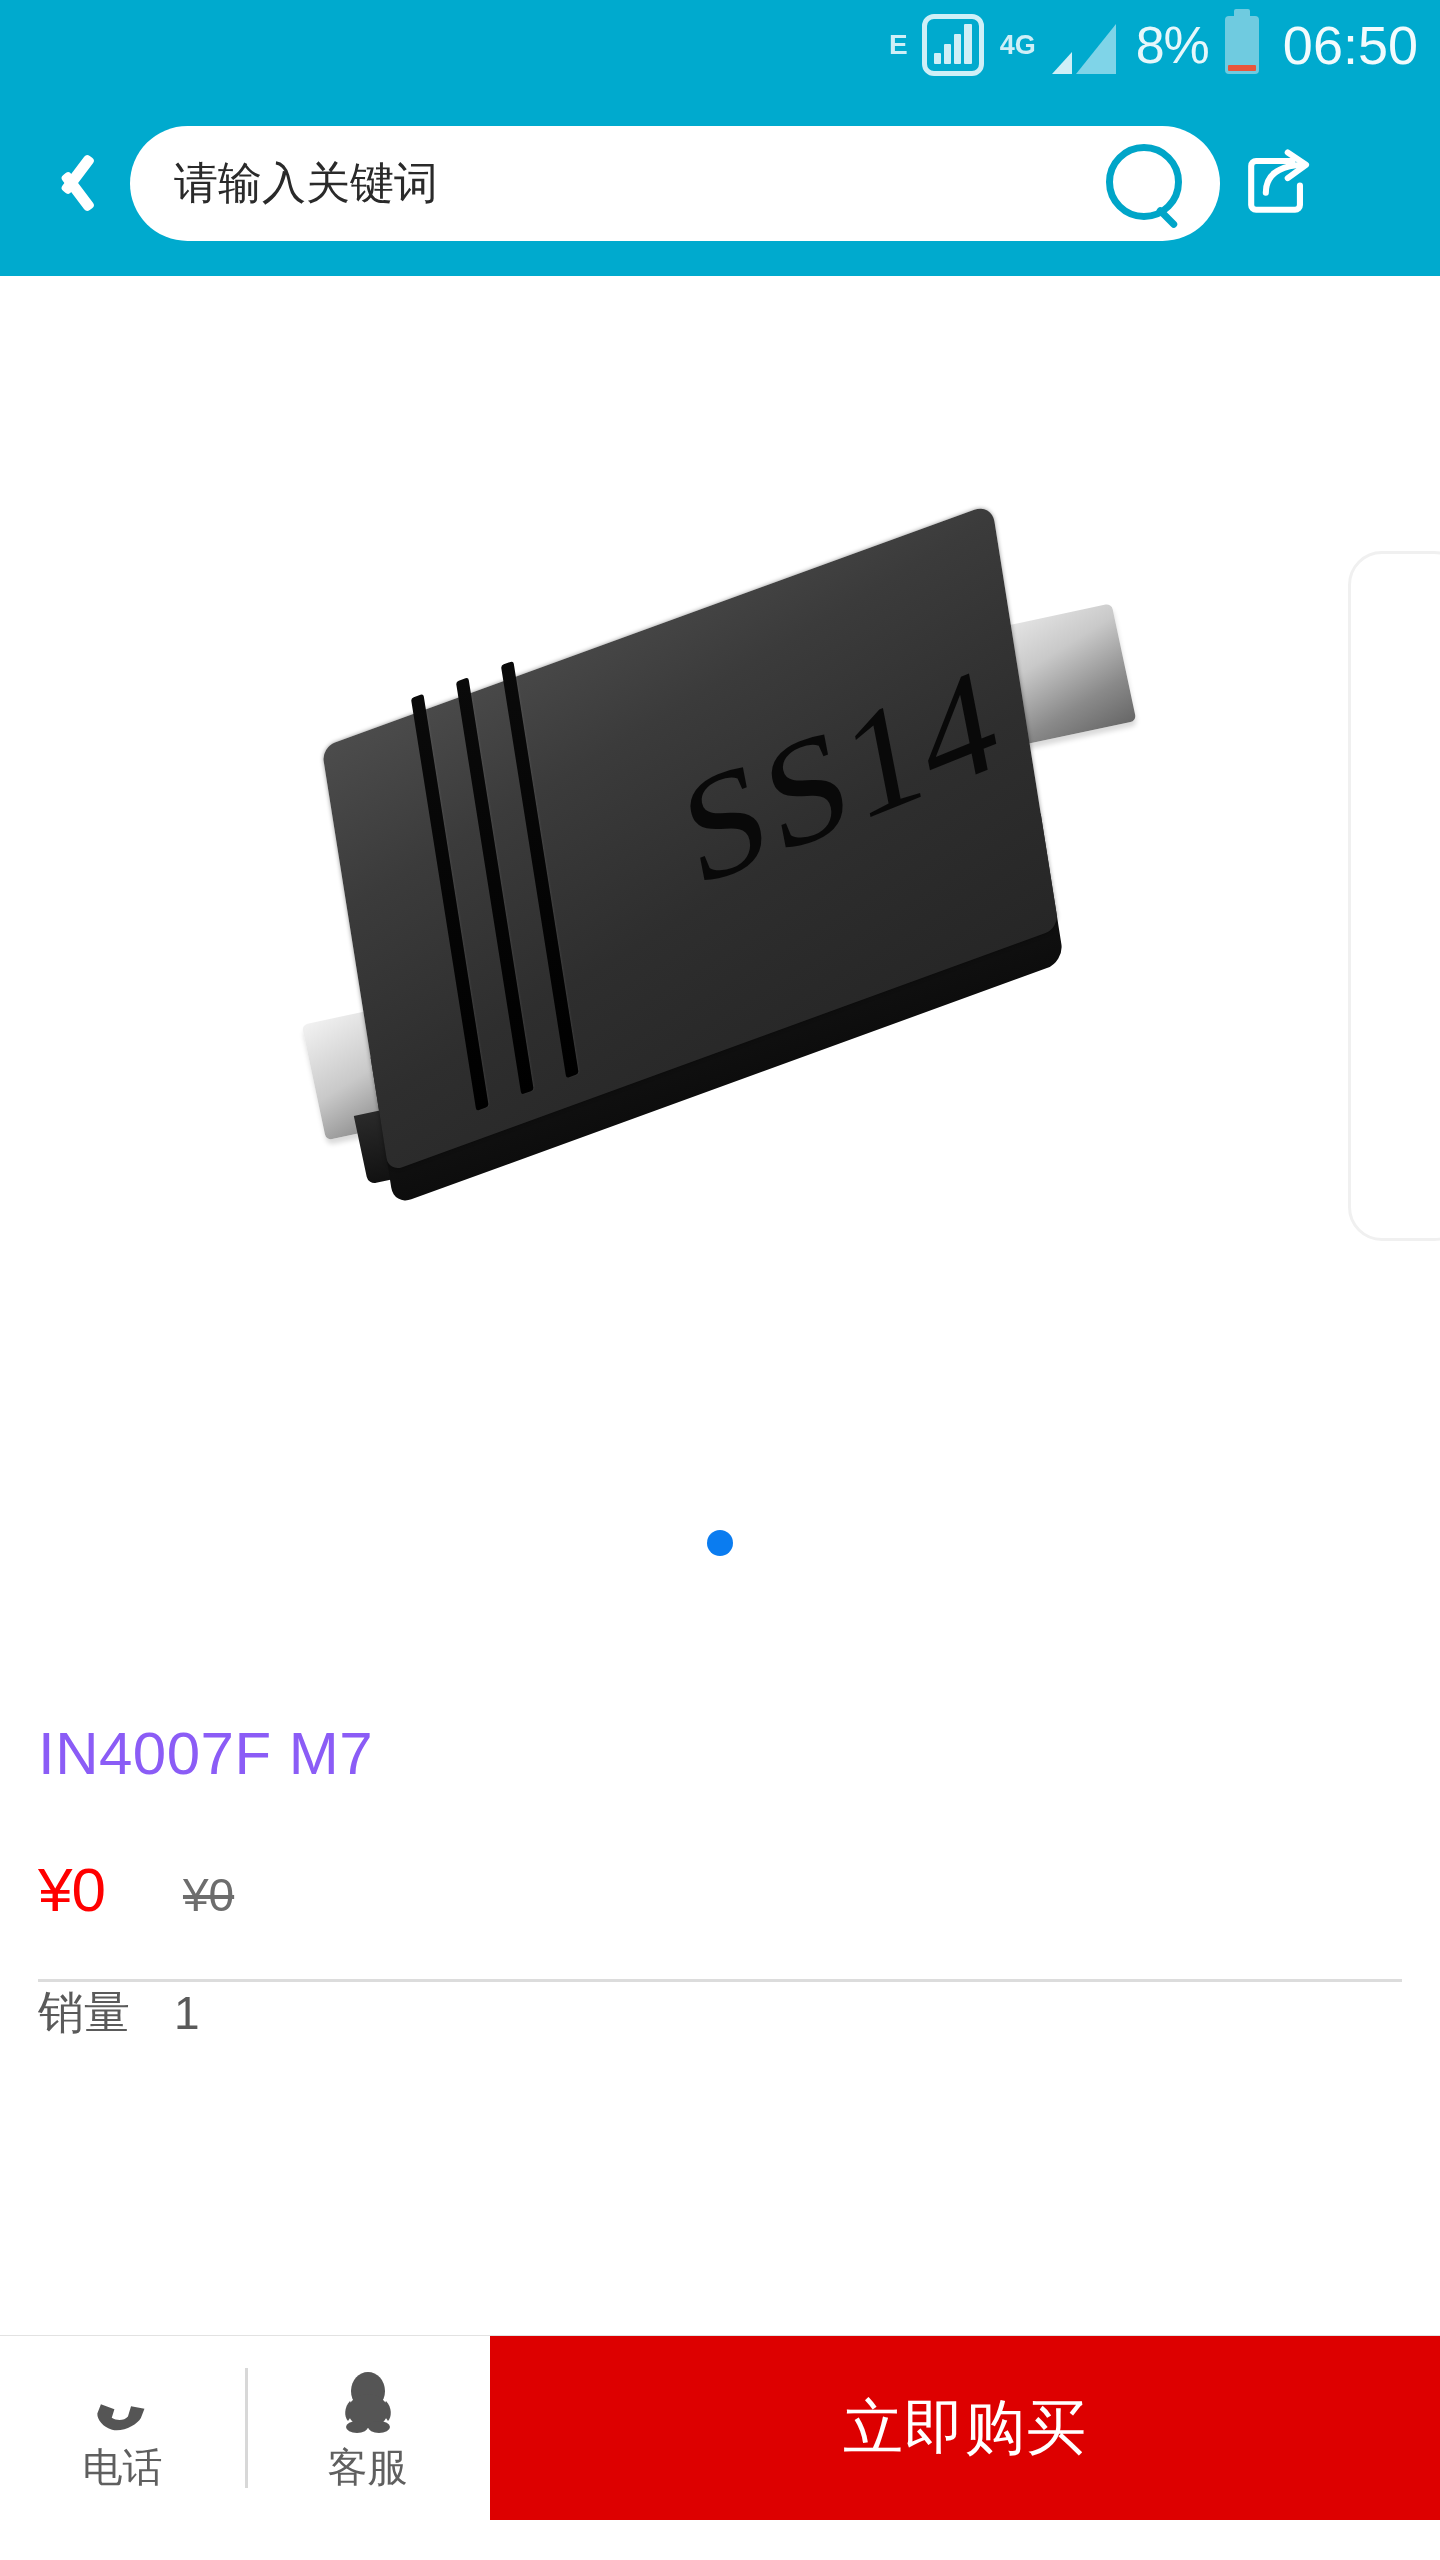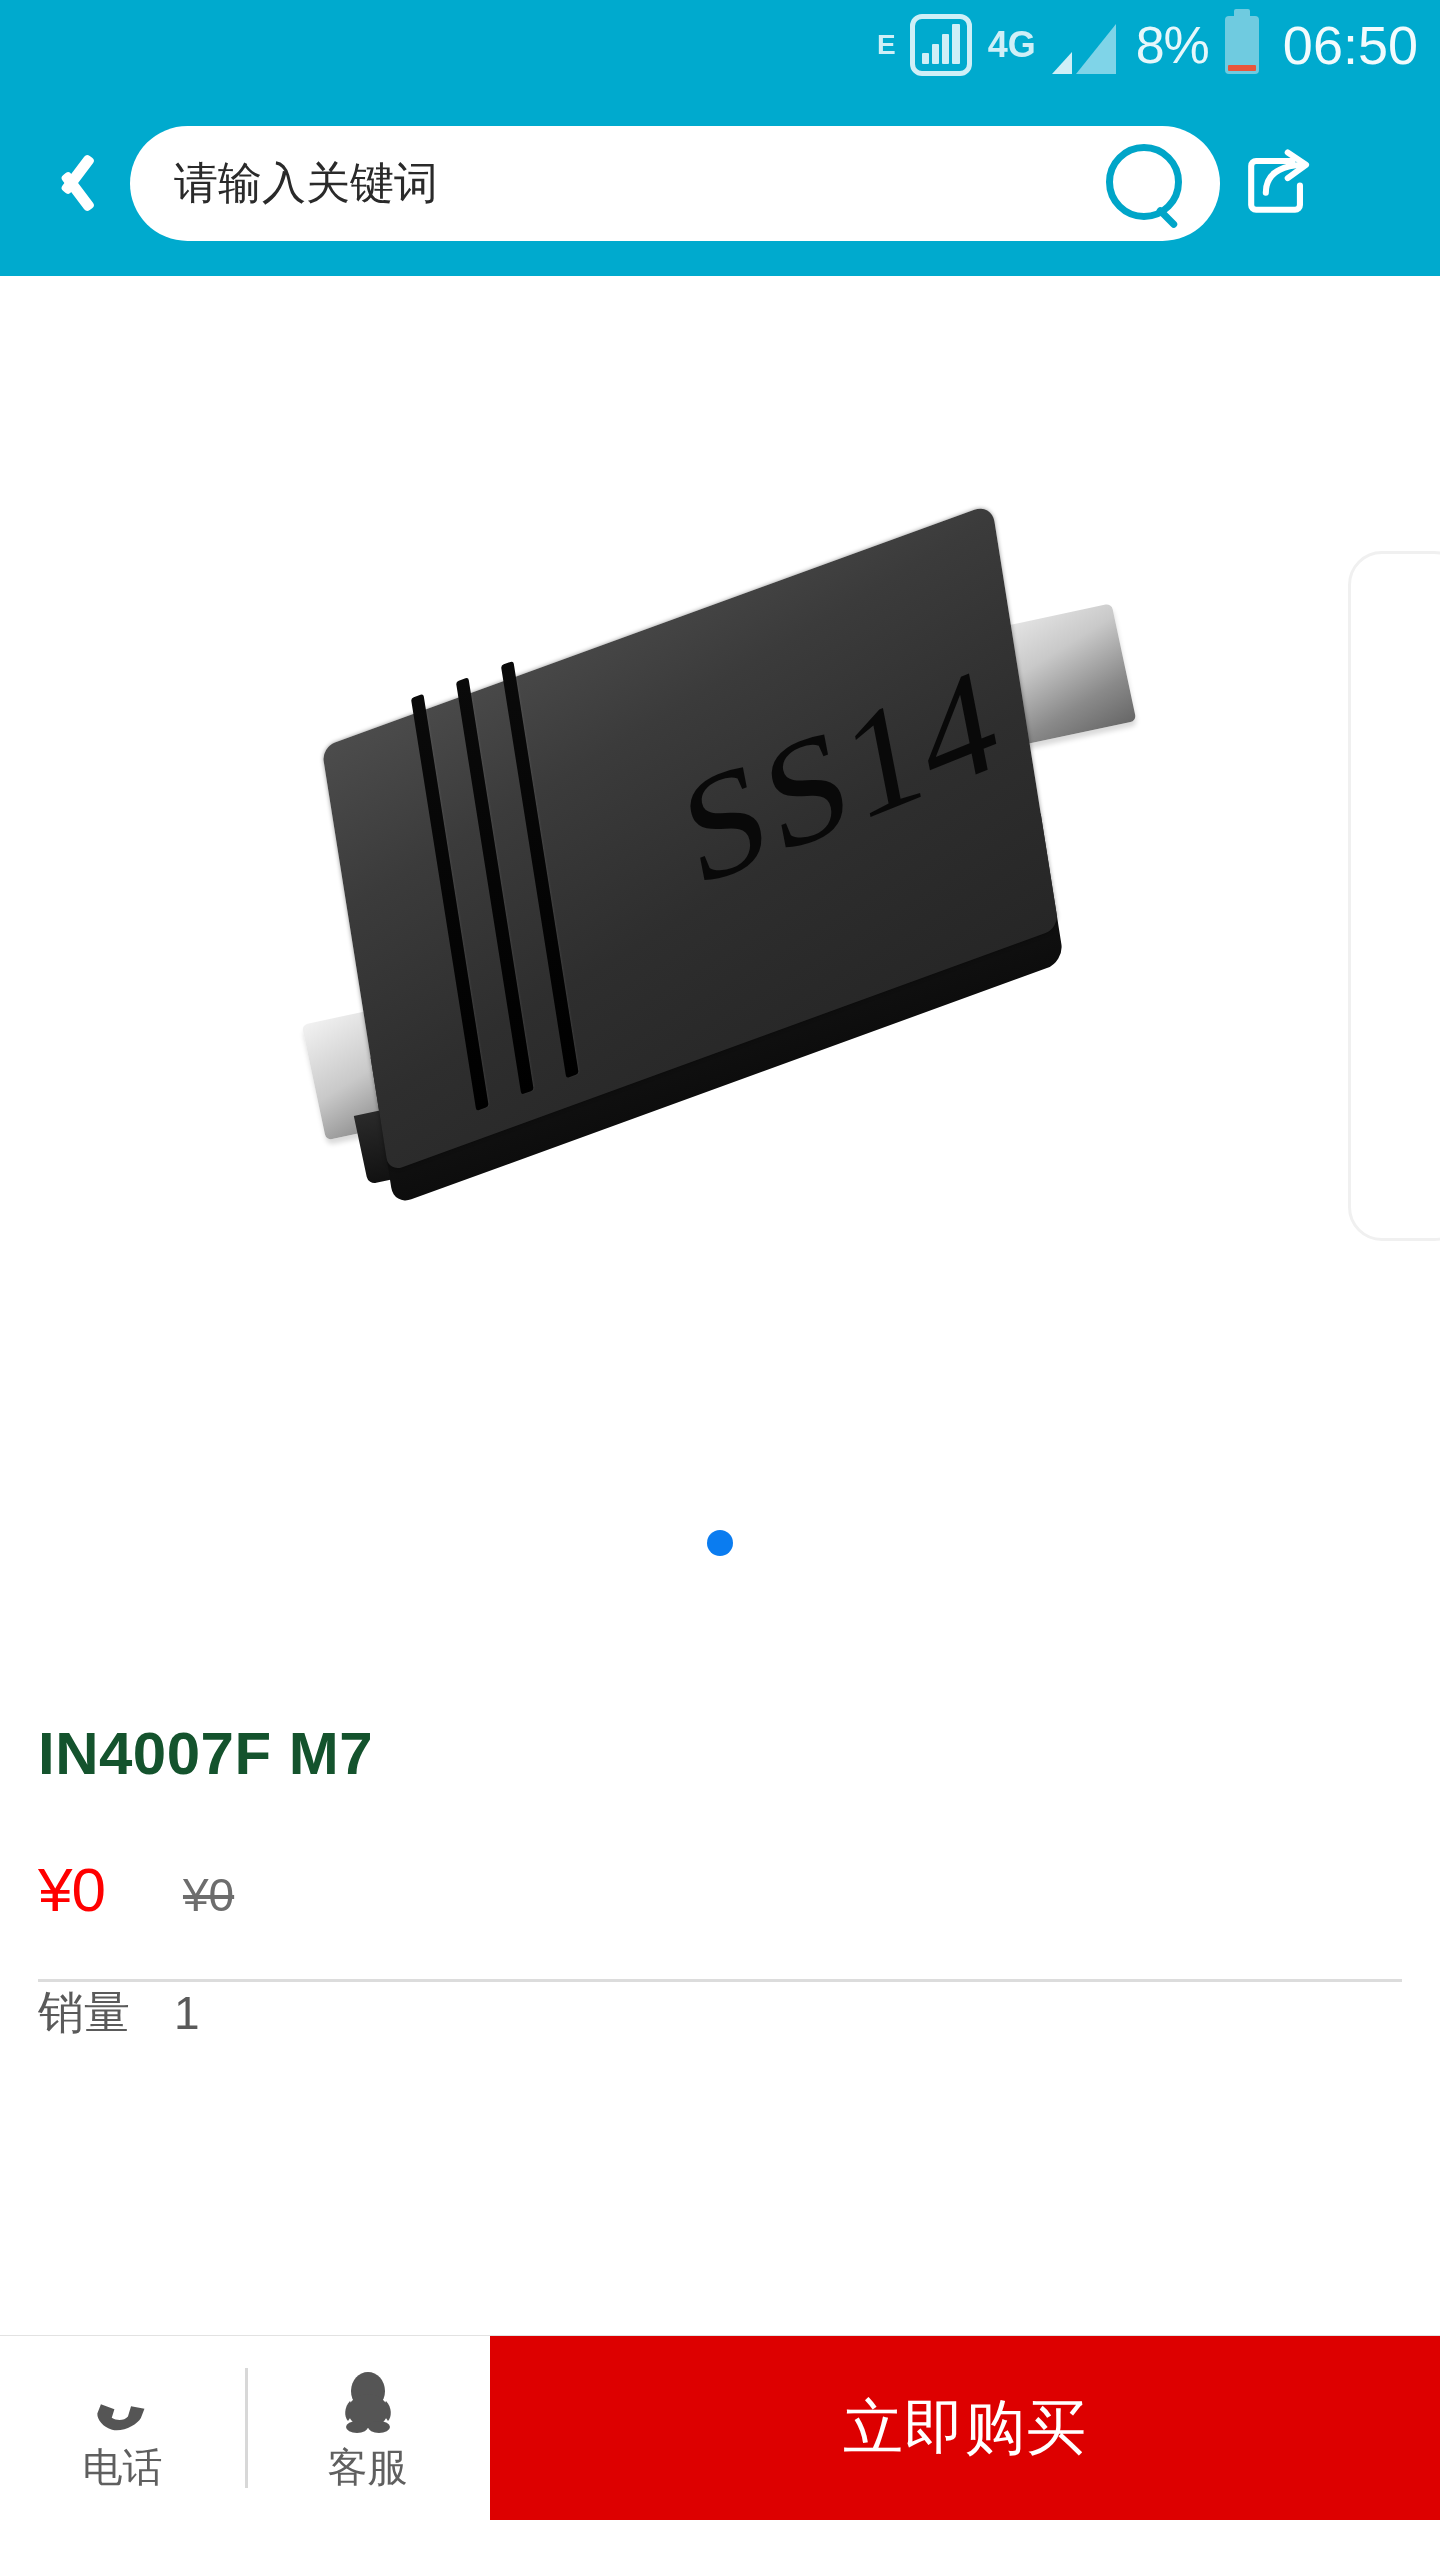--- a/index.html
+++ b/index.html
@@ -21,21 +21,21 @@
   .sb-e{ color:#CFEFF7; font-size:28px; font-weight:bold; letter-spacing:0; }
   .sb-boxsignal{
     width:62px; height:62px; border:5px solid #CFEFF7; border-radius:12px;
     display:flex; align-items:flex-end; justify-content:center; padding:7px; gap:3px;
   }
   .sb-boxsignal i{ display:block; width:8px; background:#CFEFF7; border-radius:1px; }
   .sb-boxsignal i:nth-child(1){ height:11px; }
   .sb-boxsignal i:nth-child(2){ height:20px; }
   .sb-boxsignal i:nth-child(3){ height:30px; }
   .sb-boxsignal i:nth-child(4){ height:40px; }
-  .sb-4g{ color:#CFEFF7; font-size:36px; font-weight:bold; margin-left:2px; }
+  .sb-4g{ color:#CFEFF7; font-size:27px; font-weight:bold; margin-left:2px; }
   .sb-tri{ position:relative; width:70px; height:58px; margin-left:2px; }
   .sb-tri .small{
     position:absolute; left:0; bottom:0; width:0; height:0;
     border-left:20px solid transparent; border-bottom:22px solid #CFEFF7;
   }
   .sb-tri .big{
     position:absolute; right:6px; bottom:0; width:0; height:0;
     border-left:40px solid transparent; border-bottom:50px solid #7FD4E8;
   }
   .sb-pct{ color:#E6F7FB; font-size:52px; font-weight:400; letter-spacing:-1px; }
@@ -164,21 +164,21 @@
   
   .dots{
     position:absolute; bottom:160px; left:0; width:1440px;
     display:flex; align-items:center; justify-content:center; gap:18px;
   }
   .dot{ width:26px; height:26px; border-radius:50%; background:#0A7CF0; cursor:pointer; }
 
   
   .info{ position:absolute; top:1716px; left:0; width:1440px; }
   .title{
-    padding:0 38px; font-size:60px; color:#14532d; font-weight:700;
+    padding:0 38px; font-size:60px; color:#8b5cf6; font-weight:400;
     line-height:76px; letter-spacing:0.5px;
   }
   .price-row{
     display:flex; align-items:baseline; padding:62px 38px 0 38px; gap:0;
   }
   .price-now{ color:#FF0000; font-size:62px; font-weight:400; letter-spacing:-1px; }
   .price-old{
     color:#6d6d6d; font-size:46px; font-weight:400;
     text-decoration:line-through; margin-left:78px;
   }

